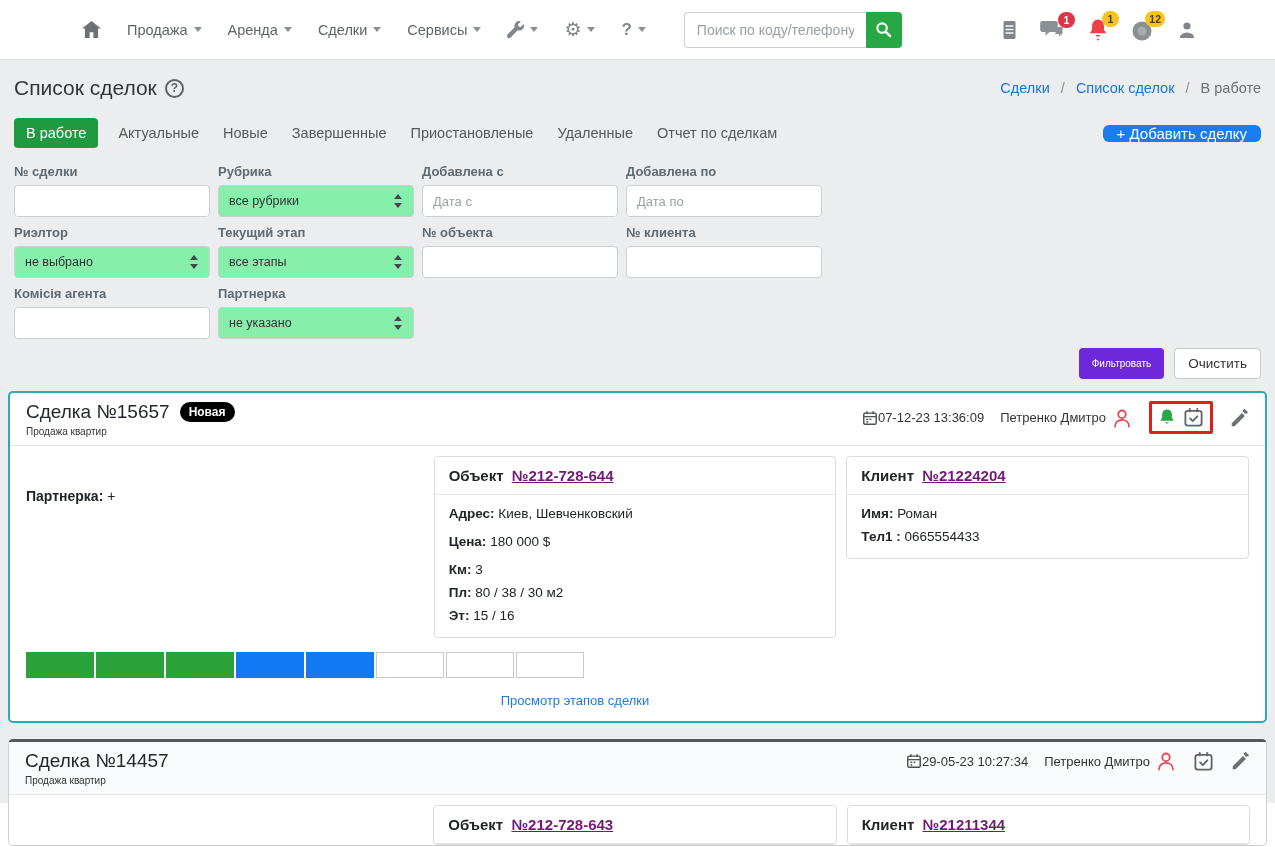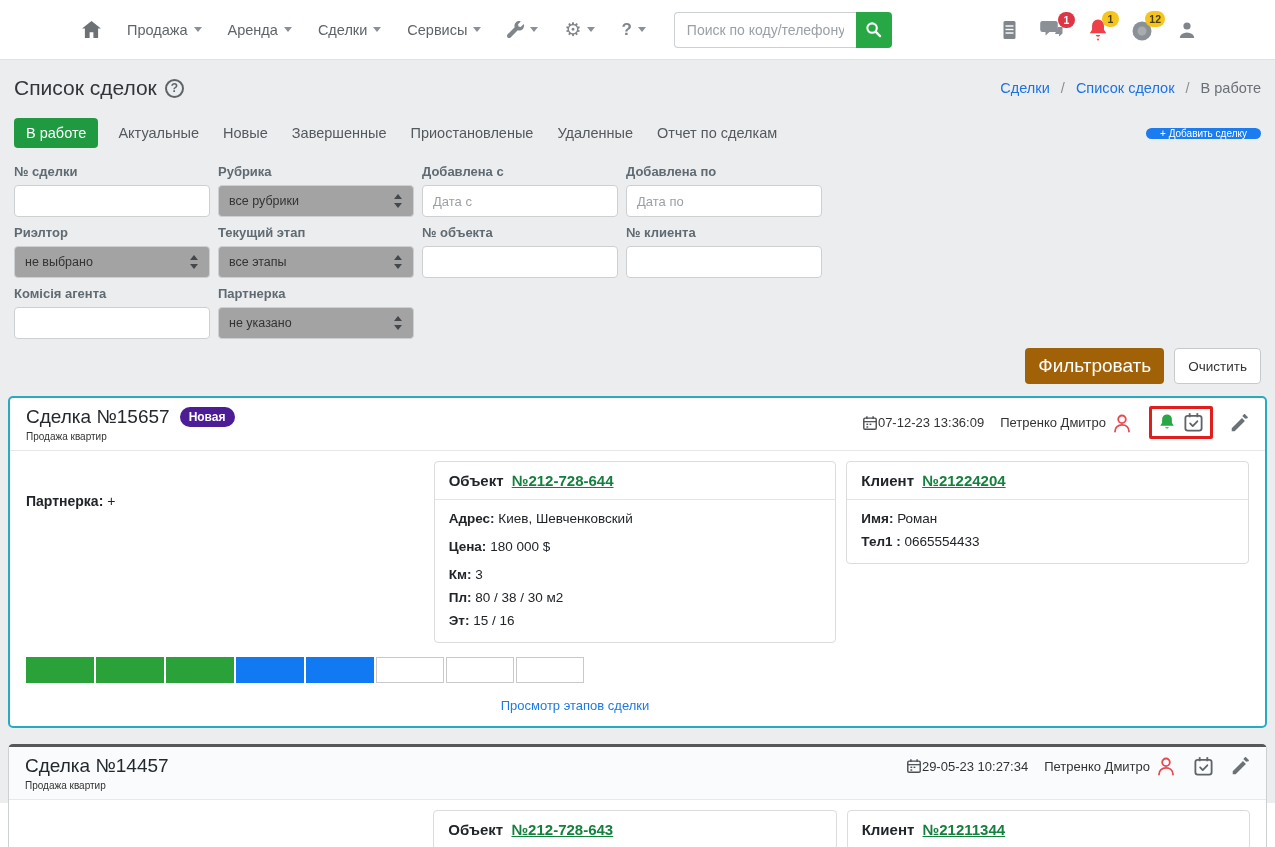--- a/index.html
+++ b/index.html
@@ -6,21 +6,21 @@
   html,body { width:1275px; height:847px; overflow:hidden; background:#fff;
     font-family:"Liberation Sans","DejaVu Sans",sans-serif; color:#333; }
 
   
   .navbar { height:60px; background:#fff; border-bottom:1px solid #dfe1e3;
     display:flex; align-items:center; padding:0 78px 0 82px; }
   .nav-item { display:flex; align-items:center; gap:6px; margin-right:26px;
     font-size:14.5px; color:#5f6468; cursor:pointer; white-space:nowrap; }
   .caret { width:0; height:0; border:4px solid transparent; border-top:5px solid #8a9095; margin-top:4px; }
   .nav-home svg { display:block; }
-  .searchbox { display:flex; margin-left:2px; }
+  .searchbox { display:flex; margin-left:12px; }
   .searchbox input { width:182px; height:36px; border:1px solid #ccd0d3; border-right:none;
     border-radius:4px 0 0 4px; padding:0 12px; font-size:14px; color:#333; outline:none; }
   .searchbox input::placeholder { color:#9aa0a5; }
   .search-btn { width:36px; height:36px; background:#28a745; border:none; border-radius:0 4px 4px 0;
     display:flex; align-items:center; justify-content:center; cursor:pointer; }
   .nav-right { margin-left:auto; display:flex; align-items:center; gap:22px; }
   .icon-wrap { position:relative; display:inline-flex; cursor:pointer; }
   .badge { position:absolute; top:-7px; right:-10px; min-width:17px; height:16px; padding:0 4px;
     border-radius:9px; font-size:10.5px; font-weight:bold; display:flex; align-items:center;
     justify-content:center; }
@@ -36,65 +36,65 @@
   .qmark { width:19px; height:19px; border:2px solid #5f6468; border-radius:50%; font-size:12px;
     font-weight:bold; color:#5f6468; display:inline-flex; align-items:center; justify-content:center; cursor:pointer; }
   .breadcrumb { font-size:14.5px; color:#6a7075; }
   .breadcrumb a { color:#1a73e8; text-decoration:none; cursor:pointer; }
   .breadcrumb .sep { margin:0 7px; color:#8a9095; }
 
   .tabs-row { display:flex; align-items:center; margin:8px 6px 16px; }
   .tab { font-size:14.5px; color:#54595e; margin-right:24px; cursor:pointer; white-space:nowrap; }
   .tab.active { background:#1f9a40; color:#fff; padding:7px 12px; border-radius:4px; margin-right:20px; }
   .add-deal-btn { margin-left:auto; background:#1b7cf0; color:#fff; border:none; border-radius:6px;
-    padding:0 14px; font-size:10px; cursor:pointer; font-family:inherit; }
+    padding:0 14px; font-size:15px; cursor:pointer; font-family:inherit; }
 
   
   .filters { margin:0 6px; }
   .filter-grid { display:grid; grid-template-columns:repeat(4,196px); column-gap:14px; row-gap:13px;gap:8px; }
   .f-label { font-size:13px; font-weight:bold; color:#5f6a72; margin-bottom:6px; }
   .f-input { width:100%; height:32px; border:1px solid #ccd0d3; border-radius:4px; background:#fff;
     padding:0 10px; font-size:13px; color:#333; outline:none; font-family:inherit; }
   .f-input::placeholder { color:#9aa0a5; }
-  .f-select { width:100%; height:32px; border:1px solid #ccd0d3; border-radius:4px; background:#a3a3a3;
+  .f-select { width:100%; height:32px; border:1px solid #ccd0d3; border-radius:4px; background:#86efac;
     padding:0 10px; font-size:12.5px; color:#333; display:flex; align-items:center;
     justify-content:space-between; cursor:pointer; }
   .filter-actions { display:flex; justify-content:flex-end; gap:10px; margin:9px 0 12px; }
-  .btn-filter { background:#a16207; color:#fff; border:none; border-radius:4px; padding:7px 13px;
-    font-size:19px; cursor:pointer; font-family:inherit; }
+  .btn-filter { background:#6d28d9; color:#fff; border:none; border-radius:4px; padding:7px 13px;
+    font-size:10px; cursor:pointer; font-family:inherit; }
   .btn-clear { background:#fff; color:#333; border:1px solid #c6cacd; border-radius:4px;
     padding:7px 13px; font-size:13.5px; cursor:pointer; font-family:inherit; }
 
   
   .deal-card { background:#fff; border-radius:5px; margin-bottom:16px; }
   .deal-card.highlighted { border:2px solid #28abc0; }
   .deal-card.plain { border:1px solid #cdd0d2; border-top:3px solid #54585b; }
   .card-header { display:flex; justify-content:space-between; align-items:flex-start;
     padding:8px 16px; border-bottom:1px solid #e8e8e8; }
   .plain .card-header { background:#fafbfc; border-radius:0 0 0 0; }
   .deal-title-line { display:flex; align-items:center; gap:10px; }
   .deal-title { font-size:19px; color:#24292e; }
-  .deal-badge { background:#4c1d95; color:#fff; font-size:12px; font-weight:bold;
+  .deal-badge { background:#000000; color:#fff; font-size:12px; font-weight:bold;
     padding:3px 9px; border-radius:10px; }
   .deal-cat { font-size:10px; color:#333; margin-top:3px; }
   .header-right { display:flex; align-items:center; gap:16px; font-size:13px; color:#333; }
   .date-block { display:flex; align-items:center; }
   .agent-block { display:flex; align-items:center; gap:5px; }
   .alert-box { border:3px solid #e11d1d; border-radius:2px; padding:3px 6px;
     display:flex; align-items:center; gap:7px; }
   .icon-btn { display:inline-flex; cursor:pointer; }
 
   .card-body { display:flex; gap:10px; padding:10px 16px 0; }
   .col-left { width:400px; }
   .partner-line { margin-top:32px; font-size:14px; color:#212529; }
   .partner-line b { font-weight:bold; }
   .panel { width:405px; border:1px solid #dcdcdc; border-radius:4px; align-self:flex-start; background:#fff; }
   .panel-head { padding:10px 14px; font-size:15px; font-weight:bold; color:#212529;
     border-bottom:1px solid #e5e5e5; }
-  .panel-head a { color:#15803d; font-weight:bold; text-decoration:underline; margin-left:4px; cursor:pointer; }
+  .panel-head a { color:#701a75; font-weight:bold; text-decoration:underline; margin-left:4px; cursor:pointer; }
   .panel-body { padding:11px 14px 13px; font-size:13.5px; color:#212529; }
   .p-row { margin-bottom:7px; line-height:16px; }
   .p-row:last-child { margin-bottom:0; }
   .p-row b { font-weight:bold; }
   .p-row.gap { margin-bottom:12px; }
 
   .stages-wrap { padding:14px 16px 0; }
   .stages-bar { display:flex; gap:2px; }
   .seg { width:68px; height:26px; }
   .seg.green { background:#2aa239; }

